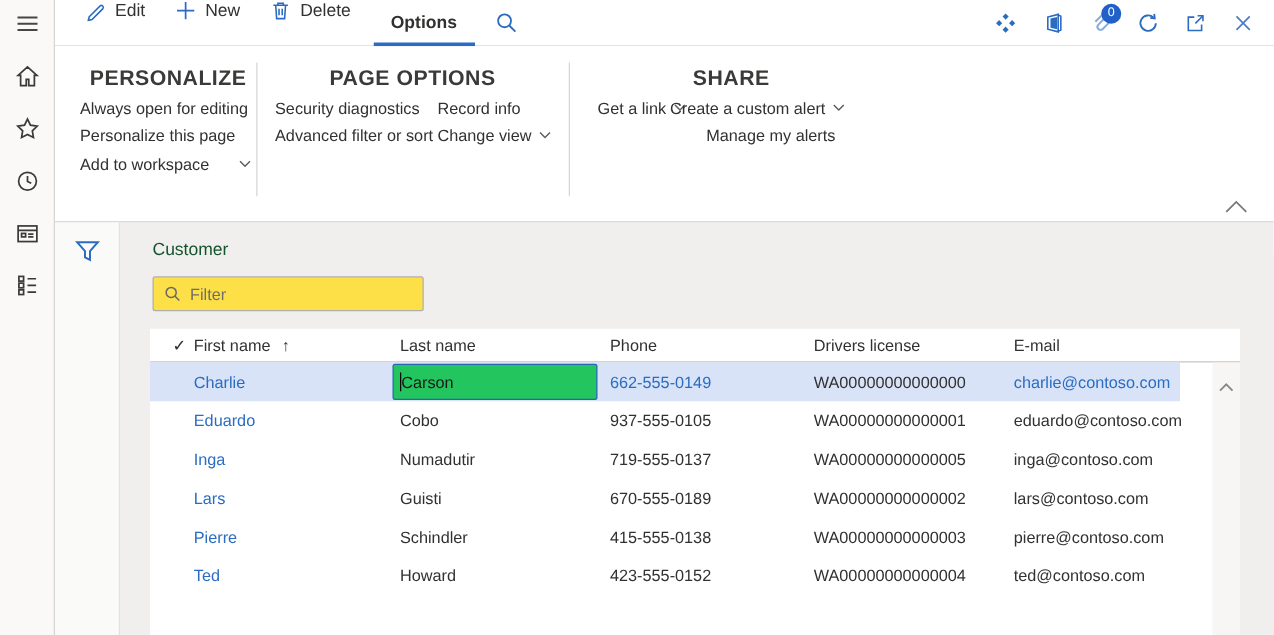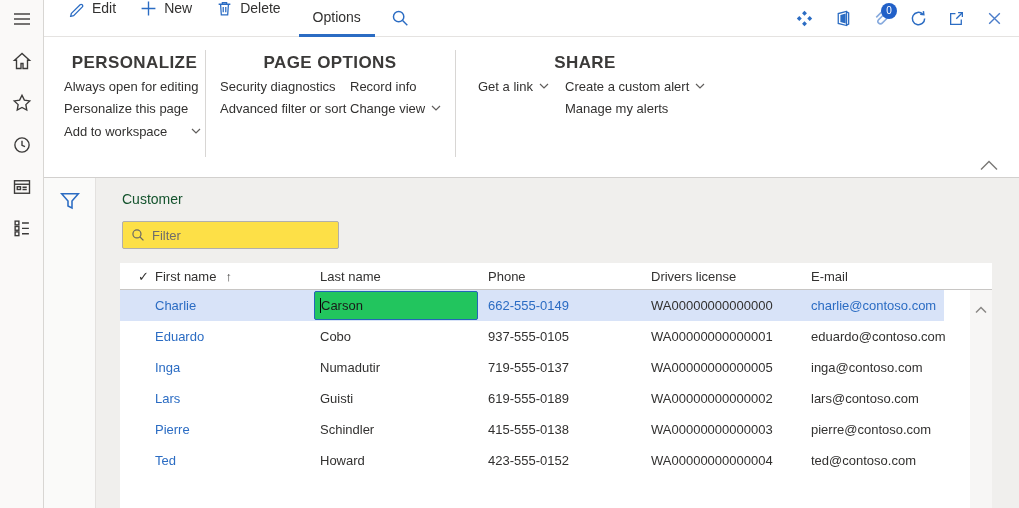--- a/index.html
+++ b/index.html
@@ -14,21 +14,21 @@
 
   
   #command-bar { position:absolute; left:44px; top:0; width:975px; height:37px;
     background:#fff; border-bottom:1px solid #e5e3e1; display:flex; align-items:center; }
   .cmd-btn { display:flex; align-items:flex-start; gap:7px; height:36px; padding:0 4px;
     font-size:14px; color:#323130; cursor:pointer; white-space:nowrap; }
   #btn-edit { margin-left:20px; }
   #btn-new { margin-left:16px; }
   #btn-delete { margin-left:16px; }
   #tab-options { margin-left:14px; height:37px; display:flex; align-items:center; padding:0 14px;
-    font-size:14px; font-weight:normal; color:#323130; border-bottom:3px solid #2b6cc3; cursor:pointer; }
+    font-size:14px; font-weight:bold; color:#323130; border-bottom:3px solid #2b6cc3; cursor:pointer; }
   #cmd-search { margin-left:16px; cursor:pointer; }
   #cmd-right { margin-left:auto; display:flex; align-items:center; gap:21px; padding-right:16px; }
   .cmd-icon { position:relative; width:17px; height:17px; cursor:pointer; }
   #attach-badge { position:absolute; top:-7px; right:-8px; width:16px; height:16px; border-radius:50%;
     background:#2160c8; color:#fff; font-size:10px; line-height:16px; text-align:center; }
 
   
   #ribbon { position:absolute; left:44px; top:37px; width:975px; height:141px;
     background:#fff; border-bottom:1px solid #d2d0ce; }
   .sec-title { position:absolute; top:16px; font-size:17px; font-weight:bold; color:#3b3a39;
@@ -251,21 +251,21 @@
   <div class="rdiv" style="left:411px;"></div>
 
   <div class="ritem" style="left:434px;top:40px;">
     <span>Get a link</span>
     <span>
         <svg width="10" height="7" viewBox="0 0 10 7">
           <path d="M1 1l4 4 4-4" fill="none" stroke="#605e5c" stroke-width="1.2"></path>
         </svg>
       </span>
   </div>
-  <div class="ritem" style="left:521px;top:40px;">
+  <div class="ritem" style="left:492px;top:40px;">
     <span>Create a custom alert</span>
     <span>
         <svg width="10" height="7" viewBox="0 0 10 7">
           <path d="M1 1l4 4 4-4" fill="none" stroke="#605e5c" stroke-width="1.2"></path>
         </svg>
       </span>
   </div>
   <div class="ritem" style="left:521px;top:62px;">
     <span>Manage my alerts</span>
   </div>
@@ -346,21 +346,21 @@
       <div class="cell c1 link">Inga</div>
       <div class="cell c2">Numadutir</div>
       <div class="cell c3">719-555-0137</div>
       <div class="cell c4">WA00000000000005</div>
       <div class="cell c5">inga@contoso.com</div>
     </div>
 
     <div class="grow">
       <div class="cell c1 link">Lars</div>
       <div class="cell c2">Guisti</div>
-      <div class="cell c3">619-555-0189</div>
+      <div class="cell c3">670-555-0189</div>
       <div class="cell c4">WA00000000000002</div>
       <div class="cell c5">lars@contoso.com</div>
     </div>
 
     <div class="grow">
       <div class="cell c1 link">Pierre</div>
       <div class="cell c2">Schindler</div>
       <div class="cell c3">415-555-0138</div>
       <div class="cell c4">WA00000000000003</div>
       <div class="cell c5">pierre@contoso.com</div>

